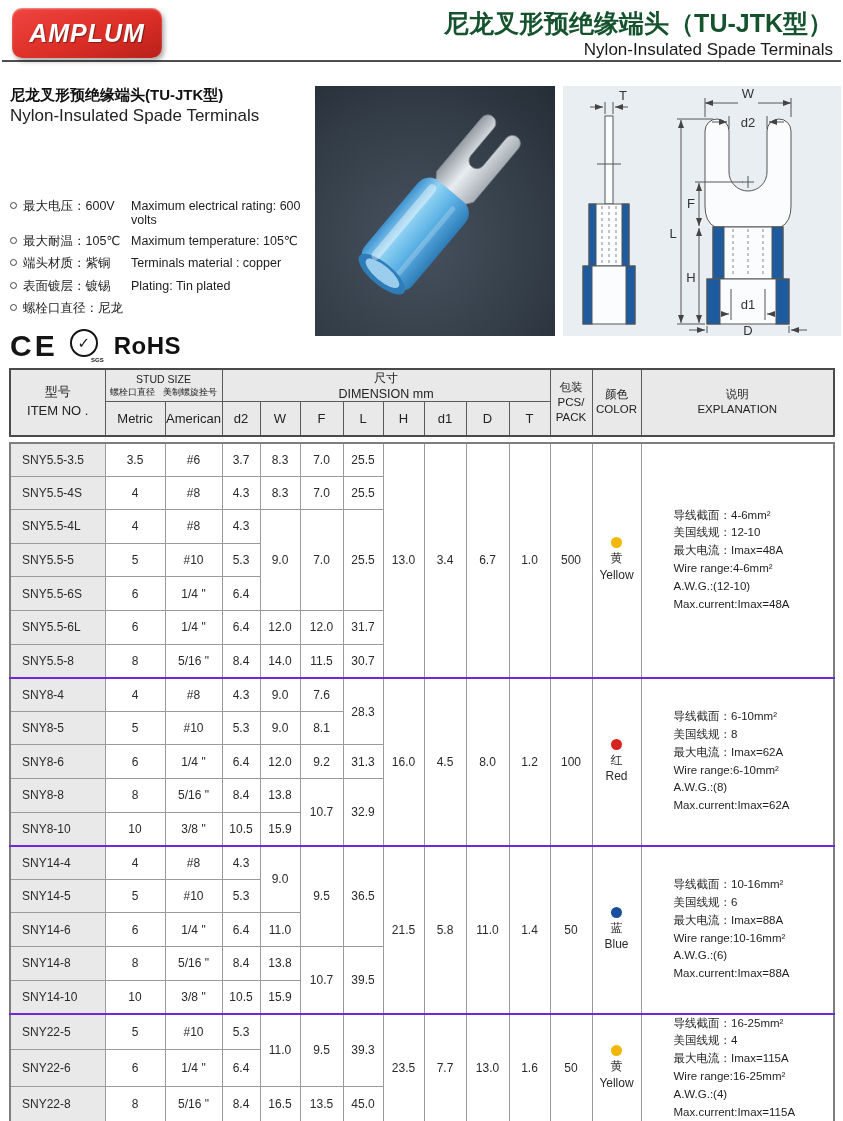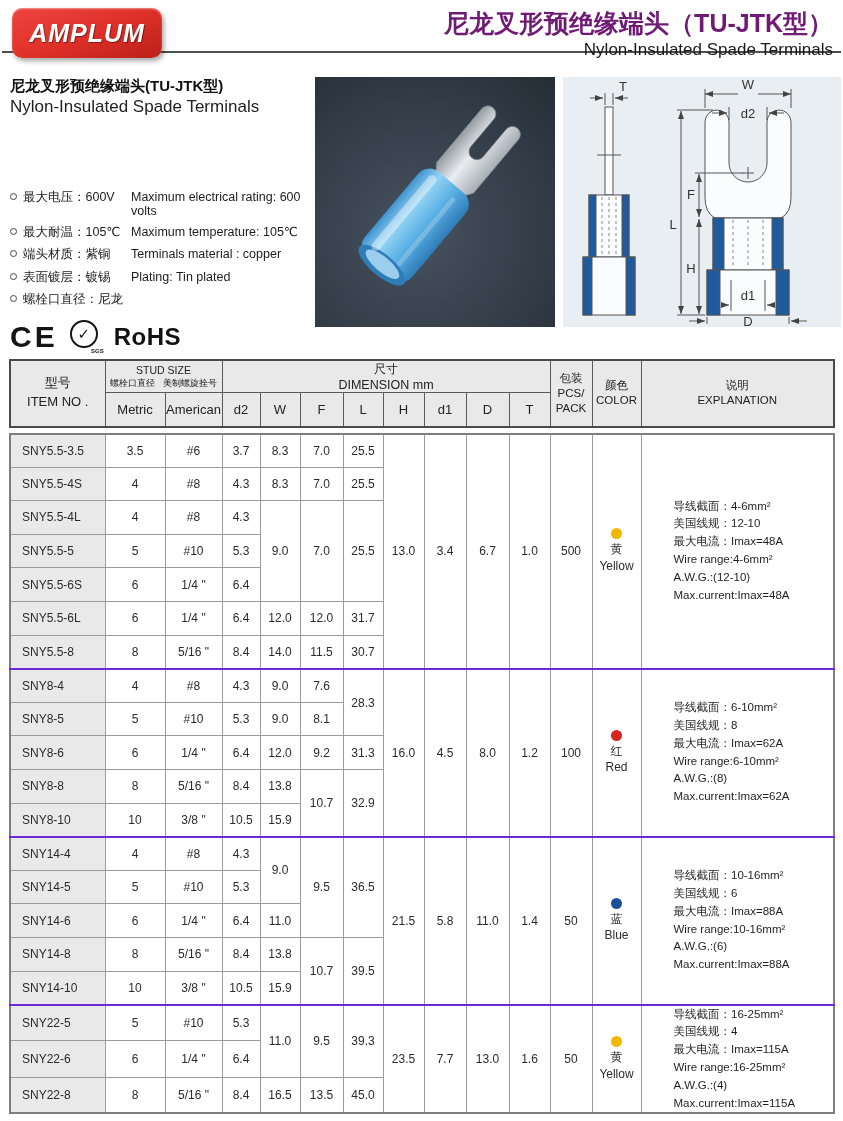--- a/index.html
+++ b/index.html
@@ -1,28 +1,28 @@
 <!DOCTYPE html>
 <html><head>
 <meta charset="utf-8">
 <style>
   * { margin:0; padding:0; box-sizing:border-box; }
   body { background:#ffffff; font-family:"Liberation Sans","DejaVu Sans",sans-serif; color:#222; }
   .page { width:843px; height:1121px; margin:0 auto; background:#fff; position:relative; overflow:hidden; }
 
   
-  .top { display:flex; justify-content:space-between; align-items:flex-start; padding:8px 10px 0 12px; height:51px; }
+  .top { display:flex; justify-content:space-between; align-items:flex-start; padding:8px 10px 0 12px; height:60px; }
   .logo { width:150px; height:50px; border-radius:10px;
           background:linear-gradient(160deg,#ef4440 0%,#dc2f27 55%,#b9201a 100%);
           box-shadow:2px 3px 5px rgba(0,0,0,.35), inset 0 1px 2px rgba(255,255,255,.45);
           display:flex; align-items:center; justify-content:center; }
   .logo span { color:#fff; font-size:25px; font-weight:bold; font-style:italic; letter-spacing:1px;
                text-shadow:1px 1px 1px rgba(0,0,0,.4); }
   .top-titles { text-align:right; }
-  .tt-zh { font-size:25px; font-weight:600; color:#701a75; line-height:1.2; }
+  .tt-zh { font-size:25px; font-weight:600; color:#14532d; line-height:1.2; }
   .tt-en { font-size:17px; color:#1a1a1a; margin-top:2px; }
   .divider { border-bottom:2px solid #4f4f4f; margin:0 2px; }
 
   
   .intro-row { display:flex; margin-top:24px; padding:0 0 0 10px; height:250px; }
   .intro-left { width:305px; position:relative; }
   .il-title-zh { font-size:15px; font-weight:bold; color:#111; }
   .il-title-en { font-size:17px; color:#222; margin-top:1px; }
   .specs { list-style:none; margin-top:72px; }
   .specs li { display:flex; align-items:baseline; font-size:12.5px; margin-bottom:5.5px; color:#1c1c1c; }

